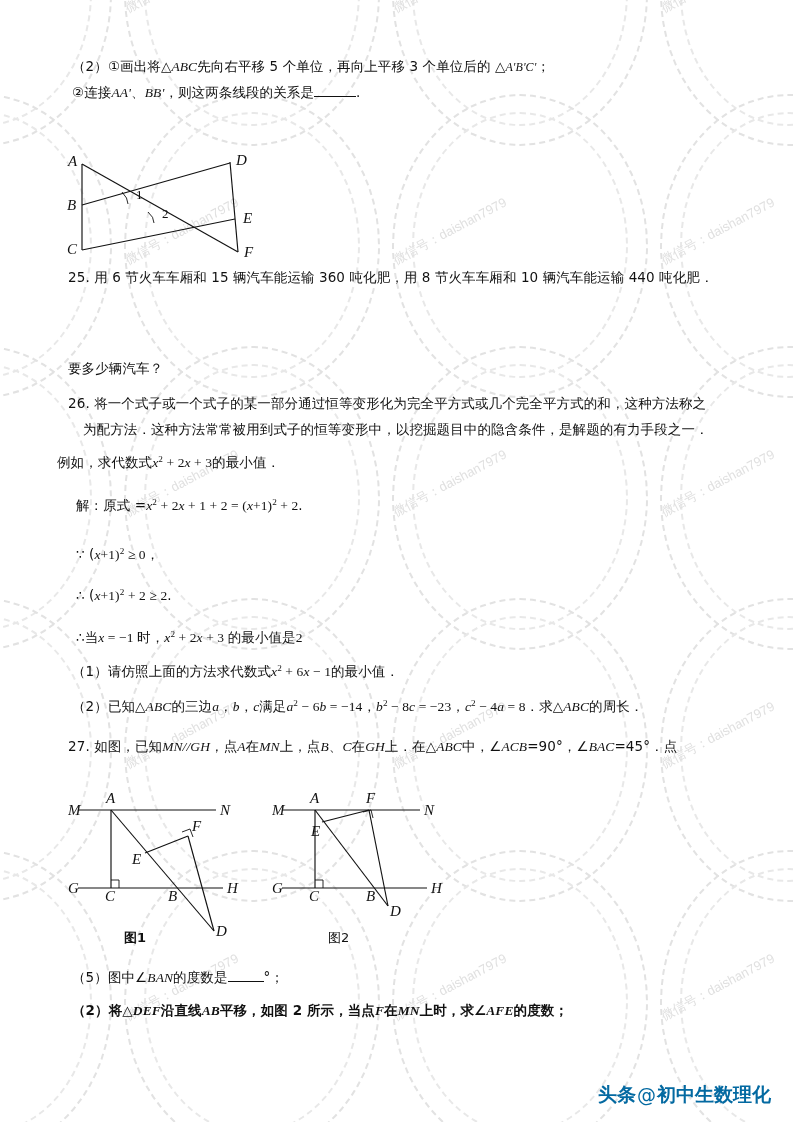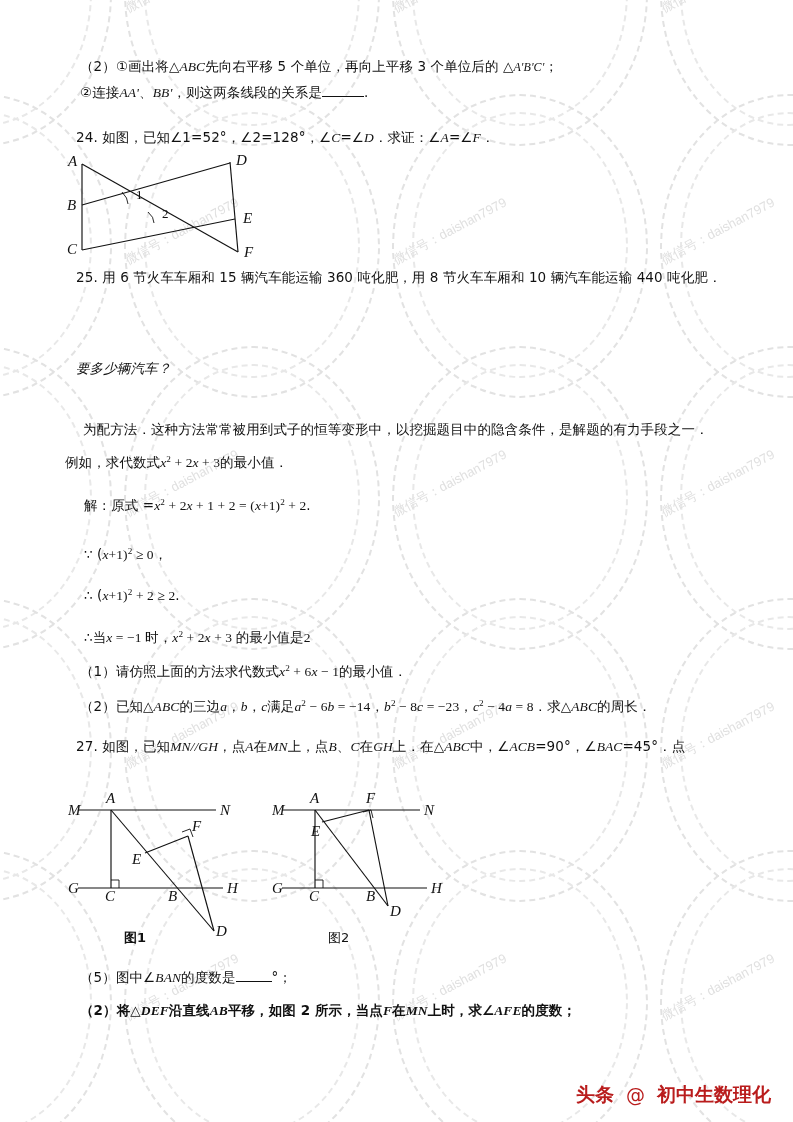--- a/index.html
+++ b/index.html
@@ -54,21 +54,21 @@
     inset: 0;
     z-index: 2;
   }
   .line {
     position: absolute;
     white-space: nowrap;
     font-size: 14.5px;
     line-height: 1;
     letter-spacing: 0.1px;
   }
-  .cjk { font-family: "DejaVu Sans", "Liberation Sans", sans-serif; font-size: 13.5px; margin-left: 8px; }
+  .cjk { font-family: "DejaVu Sans", "Liberation Sans", sans-serif; font-size: 13.5px; }
   .it { font-style: italic; font-family: "Liberation Serif", serif; }
   .num { font-family: "Liberation Serif", serif; font-style: normal; }
   sup { font-size: 0.68em; vertical-align: super; line-height: 0; }
   .blank { display: inline-block; border-bottom: 1px solid #111; width: 42px; height: 0.85em; }
   .blank.sm { width: 36px; }
   .par { display:inline-block; }
   .figwrap { position: absolute; }
   .figlabel {
     position: absolute;
     font-family: "DejaVu Sans", "Liberation Sans", sans-serif;
@@ -83,25 +83,25 @@
   svg line, svg path, svg polyline { stroke: #111; stroke-width: 1.15; fill: none; }
 
   
   #footer-brand {
     position: absolute;
     right: 22px;
     bottom: 14px;
     z-index: 3;
     display: flex;
     align-items: center;
-    gap: 12px;
+    gap: 1px;
     font-family: "DejaVu Sans", "Liberation Sans", sans-serif;
     font-size: 19px;
     font-weight: bold;
-    color: #b91c1c;
+    color: #0369a1;
     margin-left: 24px;
   }
   #footer-brand .at { font-size: 19px; font-weight: normal; }
 </style>
 </head>
 <body>
 
 <div id="watermark-layer">
     <div class="wm-cell" style="left: -150px; top: -120px;">
       <div class="wm-arc a1"></div>
@@ -203,23 +203,20 @@
 <div id="page">
 
   <div class="line cjk" style="left:72px; top:60px;">
     <span class="par">（2）①画出将△</span><span class="it">ABC</span><span class="par">先向右平移 5 个单位，再向上平移 3 个单位后的 △</span><span class="it" style="font-size:12px;">A'B'C'</span><span class="par">；</span>
   </div>
 
   <div class="line cjk" style="left:72px; top:85px;">
     <span class="par">②连接 </span><span class="it">AA'</span><span class="par">、 </span><span class="it">BB'</span><span class="par">，则这两条线段的关系是</span><span class="blank"></span><span class="par">.</span>
   </div>
 
-  <div class="line cjk" style="left:68px; top:131px;">
-    <span class="par">24. 如图，已知∠1=52°，∠2=128°，∠</span><span class="it">C</span><span class="par">=∠</span><span class="it">D</span><span class="par">．求证：∠</span><span class="it">A</span><span class="par">=∠</span><span class="it">F</span><span class="par">．</span>
-  </div>
 
   <div class="figwrap" style="left:60px; top:152px; width:240px; height:115px;">
     <svg width="240" height="115" viewBox="0 0 240 115">
 
       <line x1="22" y1="12" x2="22" y2="98"></line>
 
       <line x1="170" y1="10" x2="178" y2="100"></line>
 
       <line x1="22" y1="53" x2="170" y2="11"></line>
 
@@ -235,25 +232,28 @@
       <text x="76" y="47" style="font-style:normal;font-size:13px;">1</text>
       <text x="102" y="66" style="font-style:normal;font-size:13px;">2</text>
       <path d="M 62 40 q 6 6 6 12" style="stroke-width:0.9;"></path>
       <path d="M 88 60 q 6 5 6 11" style="stroke-width:0.9;"></path>
     </svg>
   </div>
 
   <div class="line cjk" style="left:68px; top:271px;">
     25. 用 6 节火车车厢和 15 辆汽车能运输 360 吨化肥，用 8 节火车车厢和 10 辆汽车能运输 440 吨化肥．
   </div>
-  <div class="line cjk" style="left:68px; top:362px;font-style:italic;">
+  <div class="line cjk" style="left:68px; top:362px;">
     要多少辆汽车？
   </div>
 
-  <div class="line cjk" style="left:75px; top:423px;">
+  <div class="line cjk" style="left:68px; top:397px;">
+    26. 将一个式子或一个式子的某一部分通过恒等变形化为完全平方式或几个完全平方式的和，这种方法称之
+  </div>
+  <div class="line cjk" style="left:83px; top:423px;">
     为配方法．这种方法常常被用到式子的恒等变形中，以挖掘题目中的隐含条件，是解题的有力手段之一．
   </div>
   <div class="line cjk" style="left:57px; top:456px;text-align:center;">
     <span class="par">例如，求代数式 </span><span class="it">x</span><sup class="num">2</sup><span class="num"> + 2</span><span class="it">x</span><span class="num"> + 3</span><span class="par"> 的最小值．</span>
   </div>
 
   <div class="line cjk" style="left:76px; top:499px;">
     <span class="par">解：原式 = </span><span class="it">x</span><sup class="num">2</sup><span class="num"> + 2</span><span class="it">x</span><span class="num"> + 1 + 2 = (</span><span class="it">x</span><span class="num">+1)</span><sup class="num">2</sup><span class="num"> + 2</span><span class="par"> .</span>
   </div>
   <div class="line cjk" style="left:76px; top:548px;">

